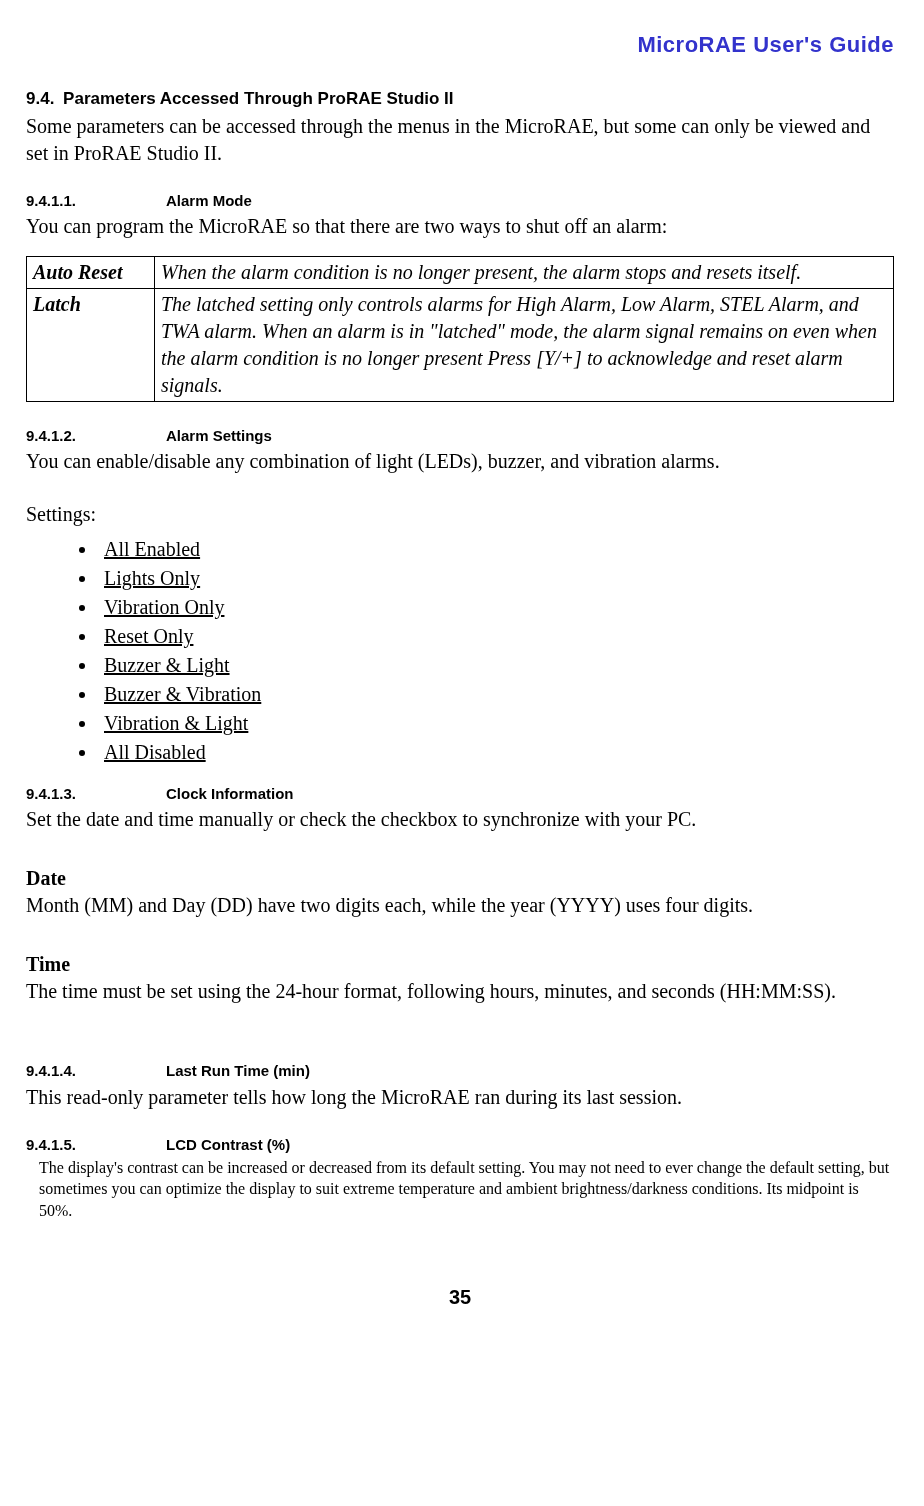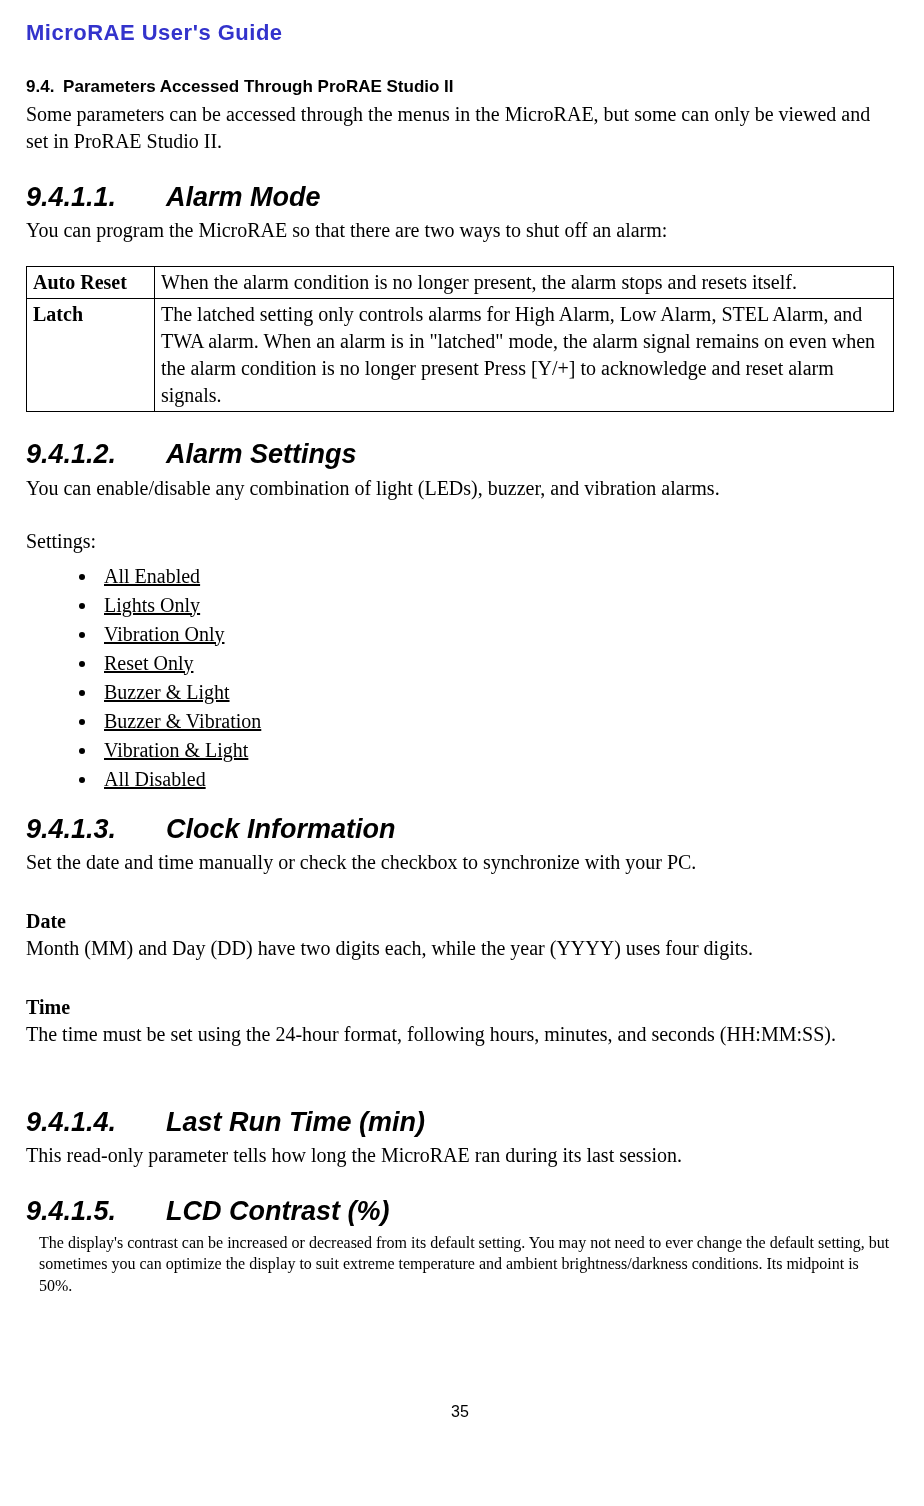--- a/index.html
+++ b/index.html
@@ -10,59 +10,59 @@
       background: #fff;
       margin: 0;
       padding: 18px 30px 18px 26px;
       width: 924px;
       box-sizing: border-box;
     }
     .page-title {
       font-family: Verdana, Geneva, sans-serif;
       color: #3333cc;
       font-weight: bold;
-      text-align: left;
+      text-align: right;
       font-size: 22px;
       letter-spacing: 0.5px;
       margin-bottom: 28px;
-      margin-top: 0;
+      margin-top: 12px;
     }
     .h-section {
       font-family: Arial, Helvetica, sans-serif;
       font-weight: bold;
       font-size: 17px;
       margin-bottom: 2px;
     }
     .h-section .num {
       margin-right: 4px;
     }
     .h-sub {
       font-family: Arial, Helvetica, sans-serif;
       font-weight: bold;
-      font-size: 27px;
+      font-size: 15px;
       margin-top: 24px;
       margin-bottom: 2px;
-      font-style: italic;
     }
     .h-sub .num {
       display: inline-block;
       width: 140px;
     }
     .body-text {
       margin: 0 0 4px 0;
     }
     .bold-label {
       font-weight: bold;
       margin-top: 32px;
       margin-bottom: 0;
     }
     table.alarm-table {
       border-collapse: collapse;
       width: 100%;
-      margin-top: 22px;
+      margin-top: 16px;
+      font-style: italic;
     }
     table.alarm-table td {
       border: 1px solid #000;
       padding: 2px 6px;
       vertical-align: top;
       font-size: 20px;
     }
     table.alarm-table td.label {
       font-weight: bold;
       width: 115px;
@@ -71,24 +71,24 @@
       margin: 8px 0 0 0;
       padding-left: 72px;
     }
     ul.settings-list li {
       padding-left: 6px;
       margin-bottom: 2px;
       text-decoration: underline;
     }
     .page-number {
       font-family: Arial, Helvetica, sans-serif;
-      font-weight: normal;
+      font-weight: bold;
       text-align: center;
-      font-size: 16px;
-      margin-top: 104px;
+      font-size: 20px;
+      margin-top: 62px;
     }
     .spacer-sm { height: 22px; }
     .narrow {
       font-size: 16px;
       margin-left: 13px;
     }
   </style>
 </head>
 <body>
 

